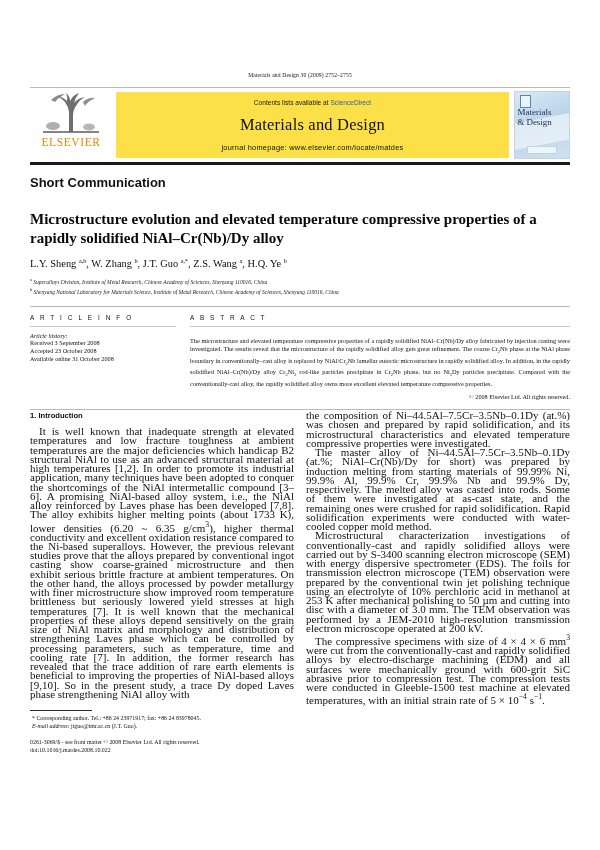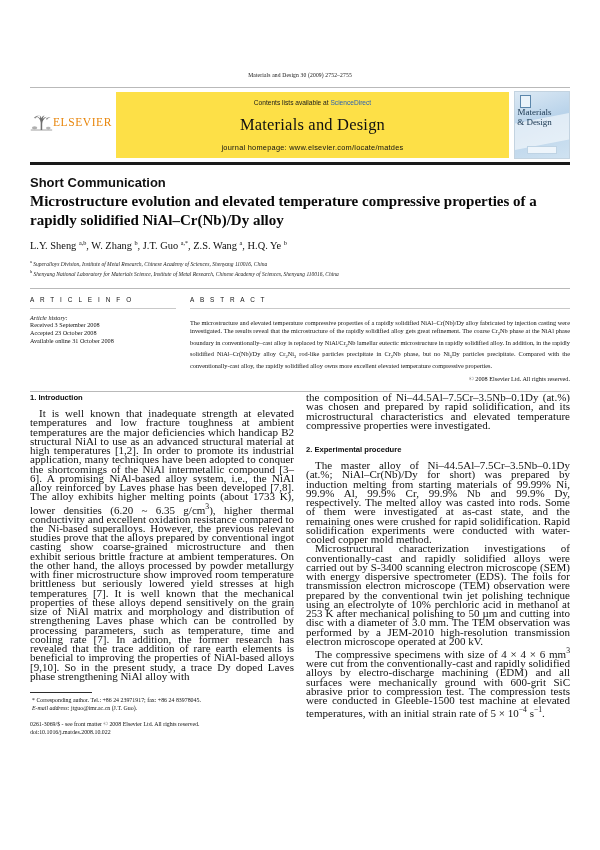--- a/index.html
+++ b/index.html
@@ -39,24 +39,24 @@
     align-items: stretch;
     height: 74px;
     border-top: 1px solid #b9b9b9;
     border-bottom: 3px solid #1a1a1a;
     box-sizing: content-box;
   }
   .elsevier-logo {
     width: 82px;
     flex: 0 0 82px;
     display: flex;
-    flex-direction: row;
-    justify-content: flex-start;
+    flex-direction: column;
+    justify-content: space-between;
     align-items: center;
-    padding-bottom: 6px;
+    padding-bottom: 14px;
     box-sizing: border-box;
   }
   .tree-svg { display:block; }
   .elsevier-word {
     font-family: "Liberation Serif", serif;
     font-size: 11.5px;
     letter-spacing: .6px;
     color: #e8860c;
     line-height: 1;
     margin-top: 1px;
@@ -137,21 +137,21 @@
     font-family: "Liberation Sans", sans-serif;
     font-size: 13px;
     font-weight: bold;
     margin-top: 10px;
     color: #111;
   }
   .art-title {
     font-family: "Liberation Serif", serif;
     font-size: 15px;
     line-height: 18.5px;
-    margin-top: 2px;
+    margin-top: 20px;
     color: #090909;
   }
   .authors {
     font-family: "Liberation Serif", serif;
     font-size: 10.4px;
     margin-top: 9px;
     color: #0d0d0d;
   }
   .authors sup { font-size: 6.2px; }
   .affils {
@@ -345,21 +345,20 @@
         <div class="foot-line em"><i>E-mail address:</i> <span class="plain">jtguo@imr.ac.cn (J.T. Guo).</span></div>
         <div class="imprint">
           <div>0261-3069/$ - see front matter © 2008 Elsevier Ltd. All rights reserved.</div>
           <div>doi:10.1016/j.matdes.2008.10.022</div>
         </div>
       </div>
     </div>
 
     <div class="col">
       <p class="para cont">the composition of Ni–44.5Al–7.5Cr–3.5Nb–0.1Dy (at.%) was chosen and prepared by rapid solidification, and its microstructural characteristics and elevated temperature compressive properties were investigated.</p>
-      <div class="sec-h spaced">2. Experimental procedure</div>
       <p class="para">The master alloy of Ni–44.5Al–7.5Cr–3.5Nb–0.1Dy (at.%; NiAl–Cr(Nb)/Dy for short) was prepared by induction melting from starting materials of 99.99% Ni, 99.9% Al, 99.9% Cr, 99.9% Nb and 99.9% Dy, respectively. The melted alloy was casted into rods. Some of them were investigated at as-cast state, and the remaining ones were crushed for rapid solidification. Rapid solidification experiments were conducted with water-cooled copper mold method.</p>
       <p class="para">Microstructural characterization investigations of conventionally-cast and rapidly solidified alloys were carried out by S-3400 scanning electron microscope (SEM) with energy dispersive spectrometer (EDS). The foils for transmission electron microscope (TEM) observation were prepared by the conventional twin jet polishing technique using an electrolyte of 10% perchloric acid in methanol at 253 K after mechanical polishing to 50 µm and cutting into disc with a diameter of 3.0 mm. The TEM observation was performed by a JEM-2010 high-resolution transmission electron microscope operated at 200 kV.</p>
       <p class="para">The compressive specimens with size of 4 × 4 × 6 mm<sup>3</sup> were cut from the conventionally-cast and rapidly solidified alloys by electro-discharge machining (EDM) and all surfaces were mechanically ground with 600-grit SiC abrasive prior to compression test. The compression tests were conducted in Gleeble-1500 test machine at elevated temperatures, with an initial strain rate of 5 × 10<sup>−4</sup> s<sup>−1</sup>.</p>
     </div>
 
   </div>
 
 </div>
 
 </body></html>

